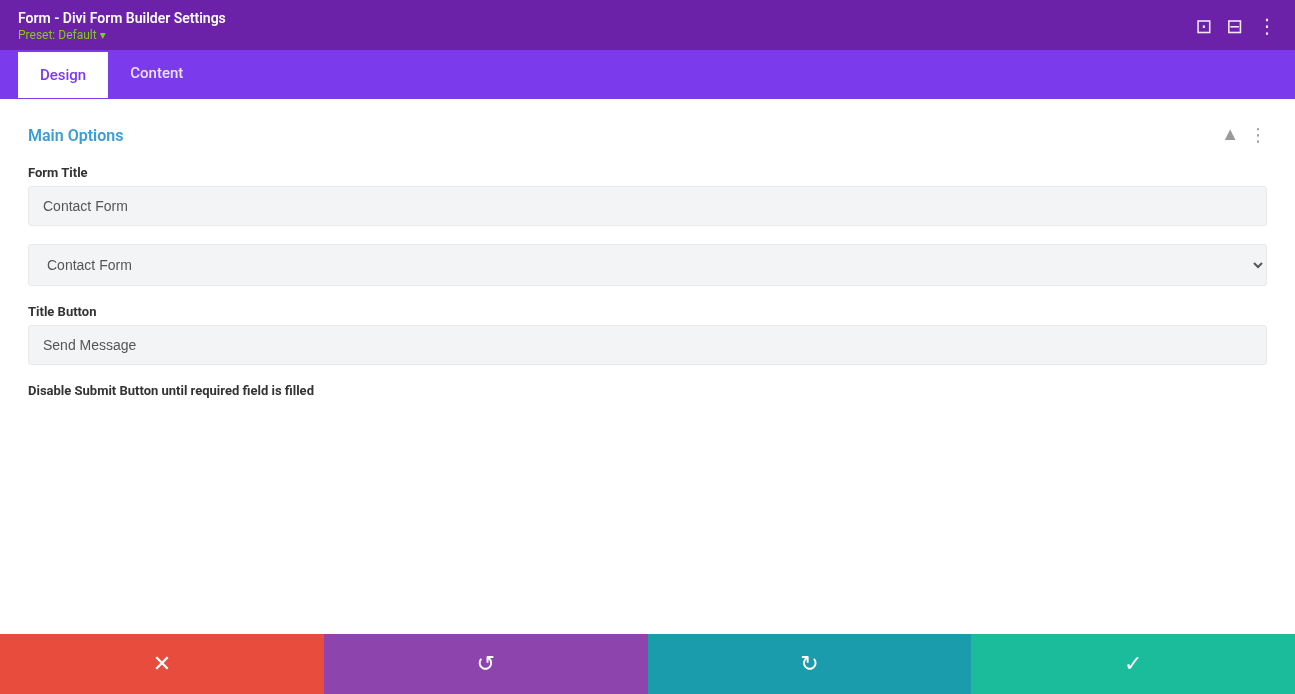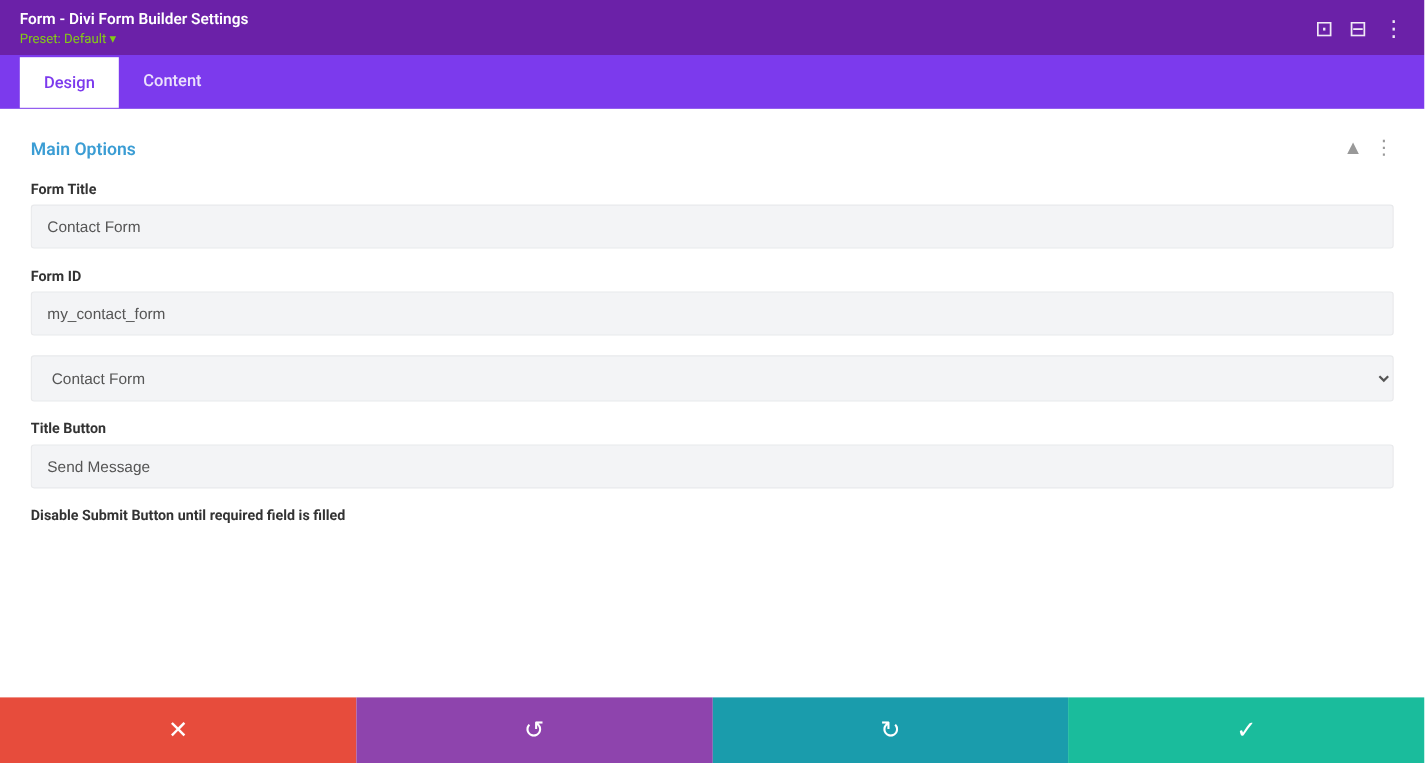--- a/index.html
+++ b/index.html
@@ -224,24 +224,20 @@
       <span class="section-control-icon">▲</span>
       <span class="section-control-icon">⋮</span>
     </div>
   </div>
 
   <div class="field-group">
     <label class="field-label">Form Title</label>
     <input class="field-input" type="text" value="Contact Form" placeholder="Contact Form" style="">
   </div>
 
-  <div class="field-group">
-    <label class="field-label">Form ID</label>
-    <input class="field-input" type="text" value="my_contact_form" placeholder="my_contact_form" style="">
-  </div>
 
   <div class="field-group">
     <select class="field-select">
       <option>Contact Form</option>
       <option>Subscribe Form</option>
       <option>Login Form</option>
     </select>
   </div>
 
   <div class="field-group">

